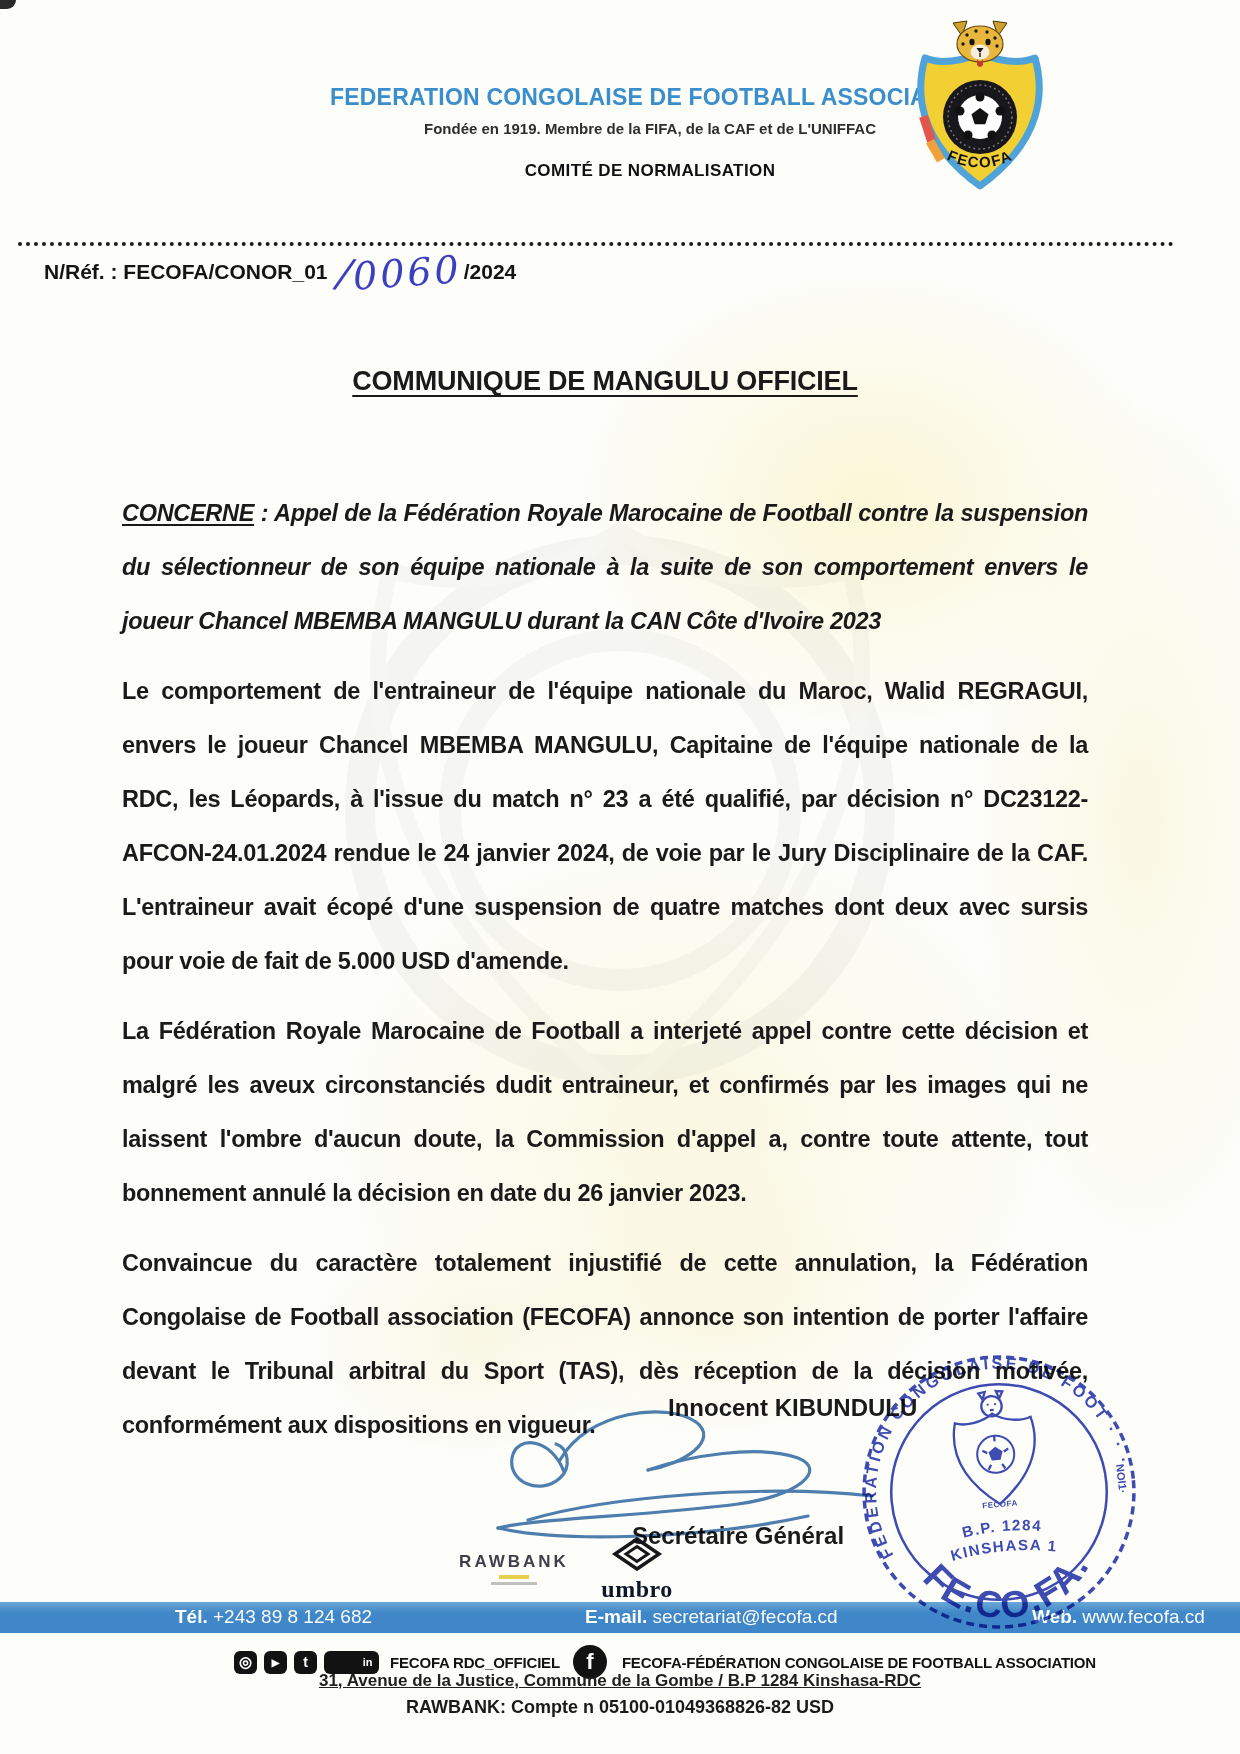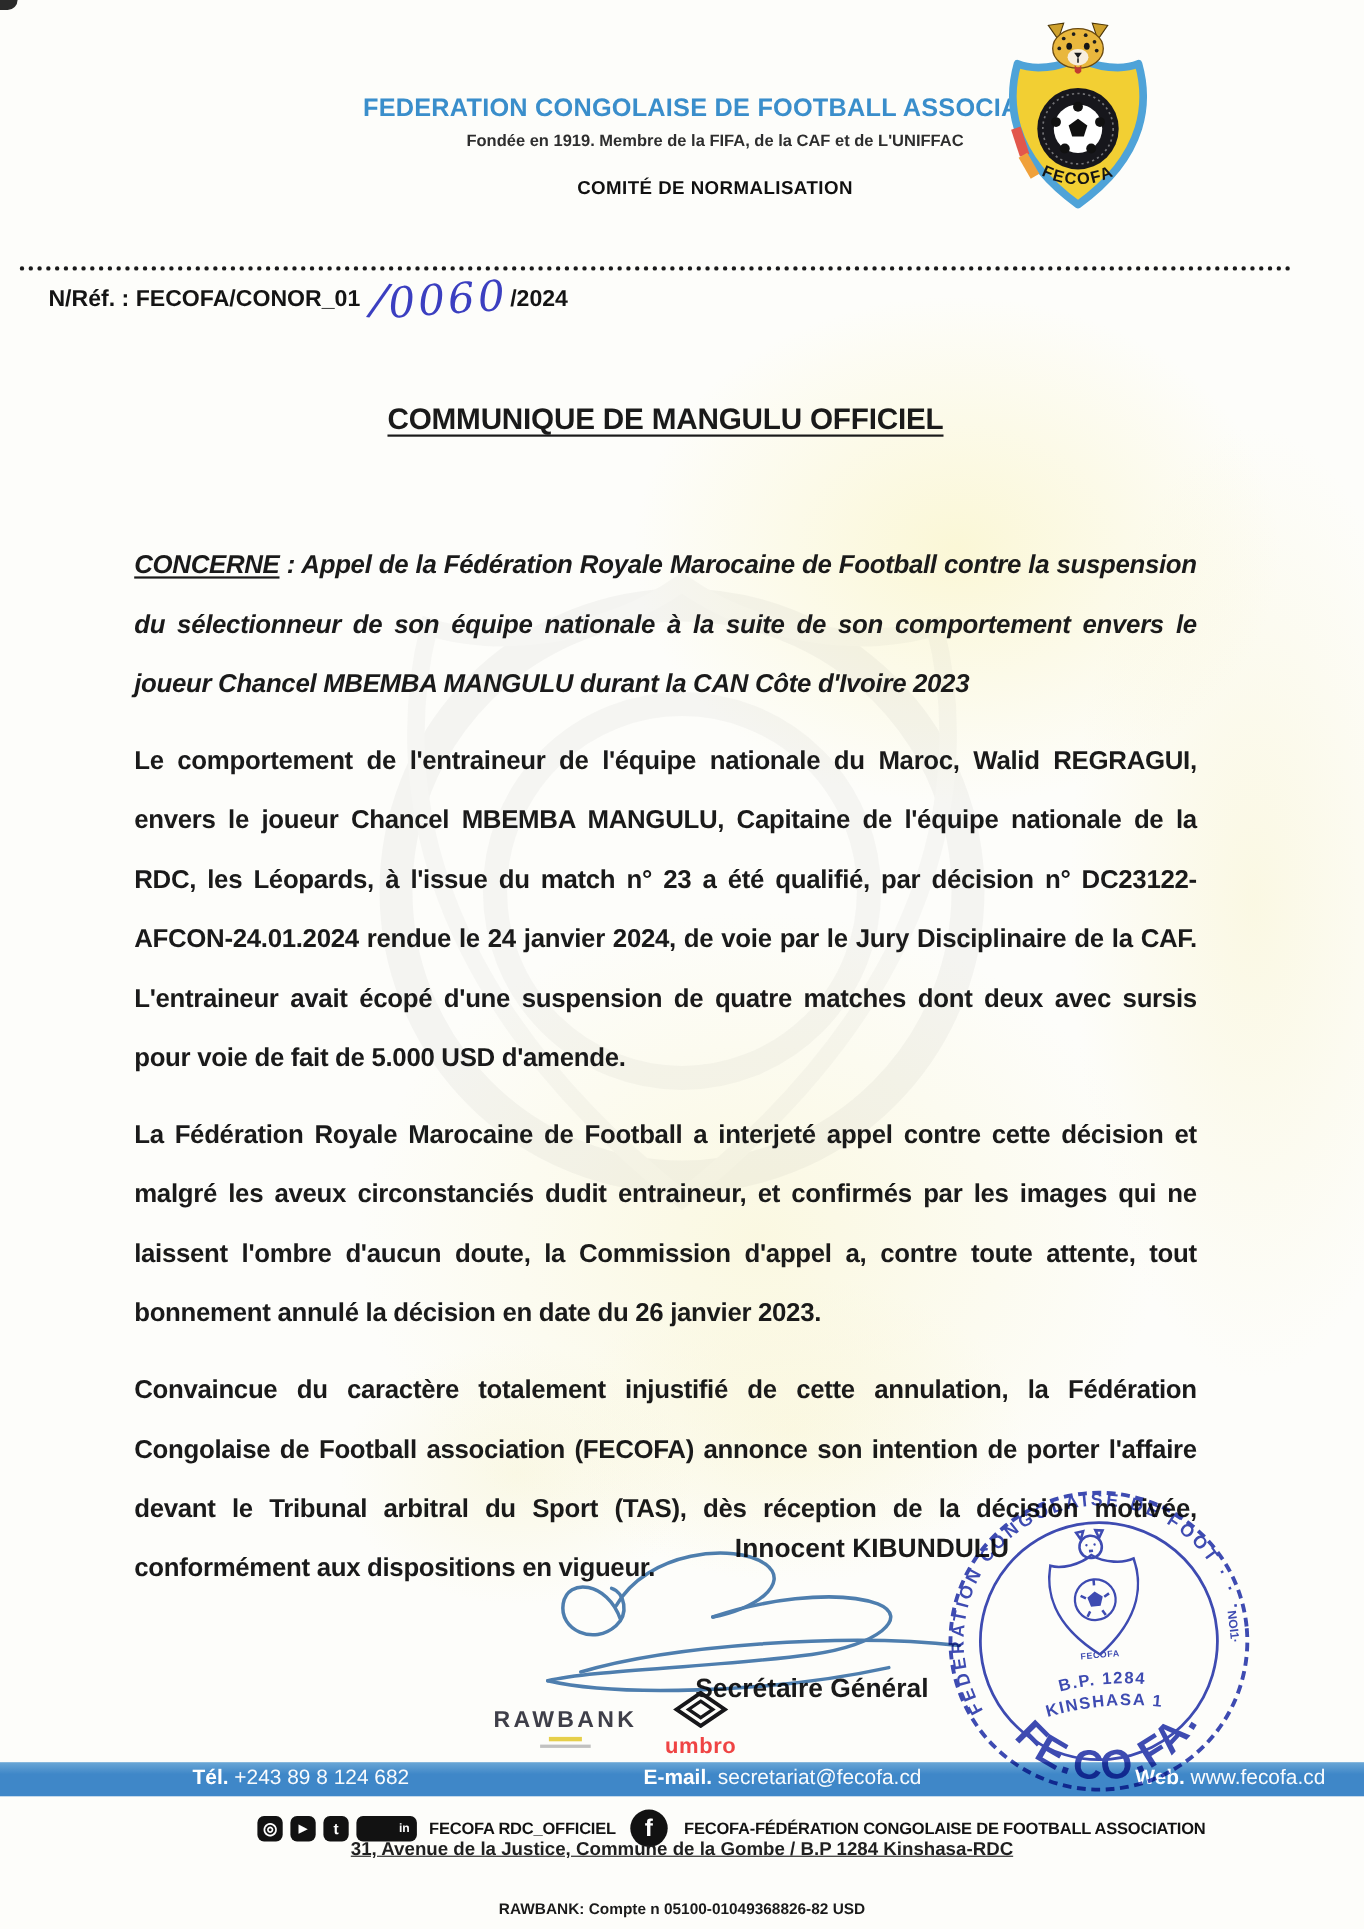--- a/index.html
+++ b/index.html
@@ -55,25 +55,25 @@
   .signature{position:absolute;left:468px;top:1400px;z-index:4;mix-blend-mode:multiply;}
   .stamp{position:absolute;left:853px;top:1346px;transform:rotate(-5deg);z-index:5;opacity:.93;mix-blend-mode:multiply;}
   .stamp text{fill:#2f3db0;font-family:"Liberation Sans",sans-serif;}
   .stamp .ring-t{font-size:16px;font-weight:700;letter-spacing:3px;}
   .stamp .big-t{font-size:37px;font-weight:700;letter-spacing:2px;}
   .stamp .bp-t,.stamp .city-t{font-size:15px;font-weight:700;letter-spacing:1.5px;}
   .stamp .tiny-t{font-size:8px;font-weight:700;letter-spacing:.5px;}
   .stamp .side-t{font-size:11px;font-weight:700;}
 
   .rawbank{position:absolute;left:448px;top:1552px;width:132px;text-align:center;z-index:2;}
-  .rawbank-word{font-size:21px;font-weight:700;letter-spacing:3px;color:#3f3f49;}
+  .rawbank-word{font-size:17px;font-weight:700;letter-spacing:3px;color:#3f3f49;}
   .rawbank-dash{width:30px;height:4px;background:#e6cf4a;margin:3px auto 3px;}
   .rawbank-tag{width:46px;height:3px;background:#9a9a9a;opacity:.6;margin:0 auto;}
   .umbro{position:absolute;left:594px;top:1537px;width:86px;text-align:center;z-index:2;}
-  .umbro-word{font-size:20px;font-weight:700;color:#ef4444;letter-spacing:.5px;margin-top:1px;}
+  .umbro-word{font-size:24px;font-weight:700;color:#0f172a;letter-spacing:.5px;margin-top:1px;font-family:Liberation Serif, serif;}
 
   .footer-bar{position:absolute;left:0;top:1602px;width:1240px;height:31px;z-index:2;
     background:linear-gradient(#6aa7d6,#3f87c8 35%);}
   .bar-item{position:absolute;top:1606px;z-index:3;color:#fff;font-size:19px;white-space:nowrap;}
   .bar-label{font-weight:700;}
   .bar-value{font-weight:400;opacity:.97;}
   .bar-tel{left:175px;} .bar-email{left:585px;} .bar-web{left:1032px;}
 
   .social-row{position:absolute;left:0;top:1644px;width:1240px;height:36px;z-index:2;
     display:flex;align-items:center;justify-content:center;gap:7px;padding-left:90px;box-sizing:border-box;}
@@ -81,21 +81,21 @@
     display:flex;align-items:center;justify-content:center;font-weight:700;flex:0 0 auto;}
   .s-ig{font-size:15px;} .s-yt{font-size:10px;} .s-tw{font-size:14px;} .s-li{font-size:11px;padding-left:32px;}
   .s-fb{width:34px;height:34px;background:#121212;border-radius:50%;color:#fff;font-size:22px;
     display:flex;align-items:center;justify-content:center;font-weight:700;flex:0 0 auto;margin-left:6px;}
   .s-handle{font-size:15px;font-weight:700;color:#121212;letter-spacing:-.2px;margin-left:4px;white-space:nowrap;}
   .s-name{font-size:15px;font-weight:700;color:#121212;letter-spacing:-.2px;margin-left:8px;white-space:nowrap;}
 
   .address{position:absolute;left:0;top:1671px;width:1240px;text-align:center;
     font-size:17px;font-weight:700;color:#1f1f1f;z-index:2;text-decoration:underline;}
   .bank{position:absolute;left:0;top:1697px;width:1240px;text-align:center;
-    font-size:14px;font-weight:700;color:#1a1a1a;z-index:2;margin-top:30px;}
+    font-size:18px;font-weight:700;color:#1a1a1a;z-index:2;}
 </style>
 </head>
 <body>
 
 <div class="page">
 
   <div class="blobs"></div>
 
   <svg class="ghost" width="640" height="760" viewBox="0 0 640 760">
     <circle cx="320" cy="340" r="260" fill="none" stroke="#666" stroke-width="30"></circle>

